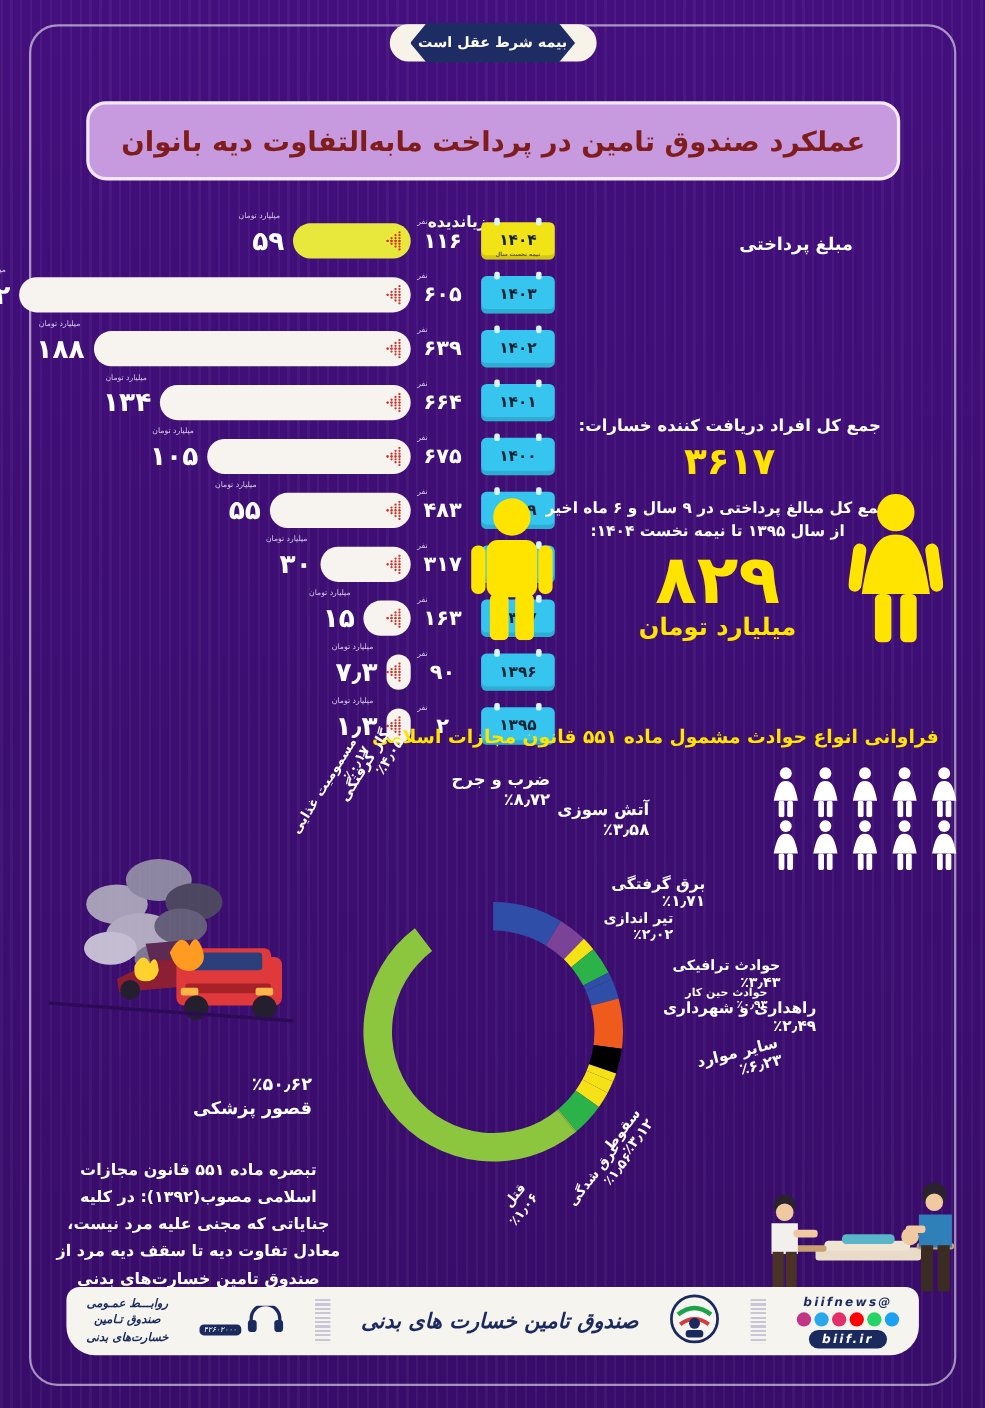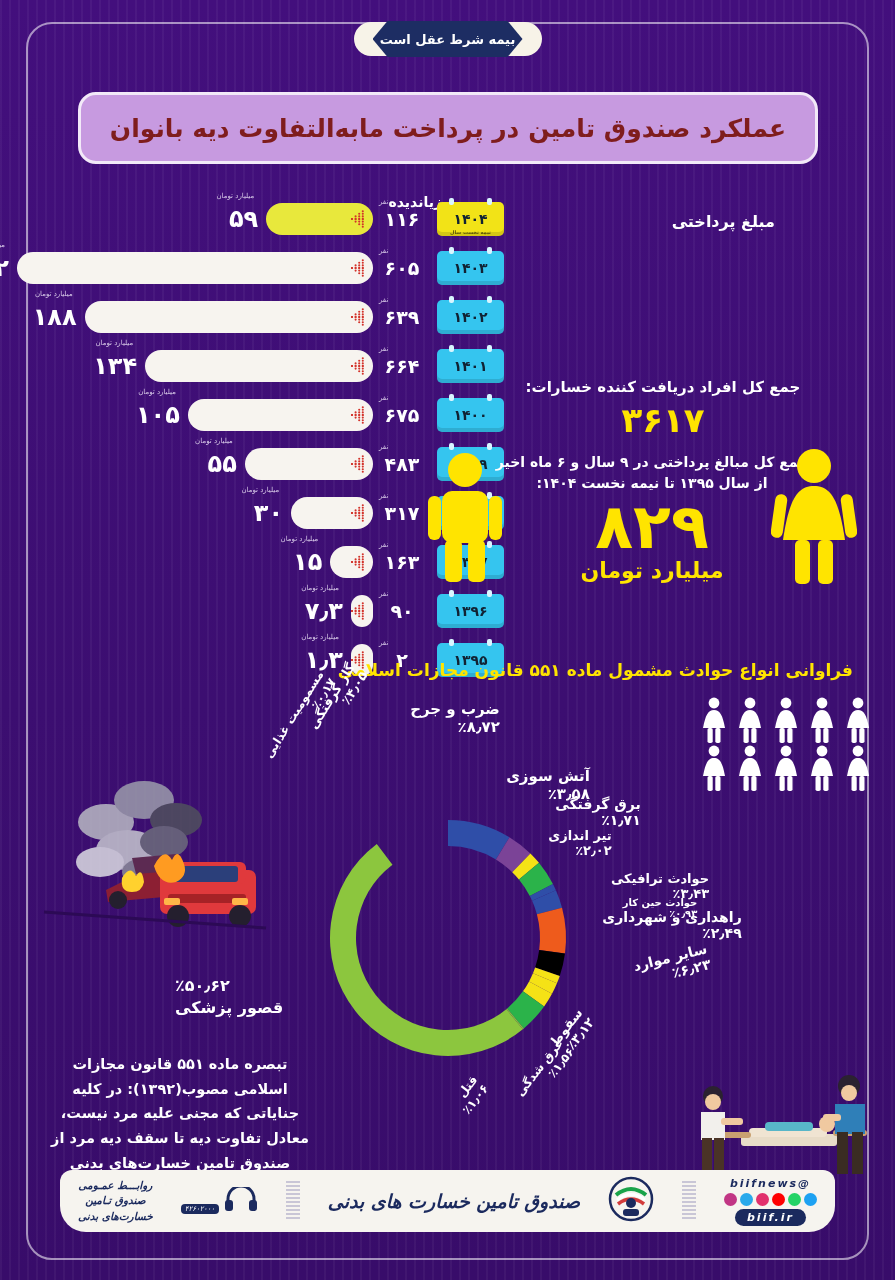--- a/index.html
+++ b/index.html
@@ -131,21 +131,21 @@
   .donut-title {
     position: absolute; right: 42px; top: 660px;
     font-size: 17px; font-weight: bold; color: #ffe400;
   }
   #donut { position: absolute; left: 303px; top: 793px; }
   .dlabel { position: absolute; font-weight: bold; white-space: nowrap; }
   .dlabel .p { display: block; }
 
   
   .medical-lab {
-    position: absolute; left: 175px; top: 975px; text-align: left;
+    position: absolute; left: 175px; top: 975px; text-align: right;
     font-size: 16px; font-weight: bold; line-height: 1.35;
   }
   .legal {
     position: absolute; left: 45px; top: 1052px; width: 270px;
     font-size: 14.5px; font-weight: bold; line-height: 1.7; text-align: center;
   }
 
   
   .footer {
     position: absolute; left: 60px; right: 60px; bottom: 48px; height: 62px;
@@ -633,21 +633,21 @@
     </svg>
   <div id="donut-labels">
       <div class="dlabel" style="left: 455px; top: 718px; font-size: 15px; transform: translate(-50%, -50%) rotate(0deg);">
         <span class="p">ضرب و جرح</span>
         <span class="p">٪۸٫۷۲</span>
       </div>
       <div class="dlabel" style="left: 338px; top: 700px; font-size: 13px; transform: translate(-50%, -50%) rotate(-58deg);">
         <span class="p">گاز گرفتگی</span>
         <span class="p">٪۴٫۰۵</span>
       </div>
-      <div class="dlabel" style="left: 548px; top: 745px; font-size: 15px; transform: translate(-50%, -50%) rotate(0deg); margin-top: 40px;">
+      <div class="dlabel" style="left: 548px; top: 745px; font-size: 15px; transform: translate(-50%, -50%) rotate(0deg);">
         <span class="p">آتش سوزی</span>
         <span class="p">٪۳٫۵۸</span>
       </div>
       <div class="dlabel" style="left: 660px; top: 886px; font-size: 13px; transform: translate(-50%, -50%) rotate(0deg);">
         <span class="p">حوادث ترافیکی</span>
         <span class="p">٪۳٫۴۳</span>
       </div>
       <div class="dlabel" style="left: 572px; top: 1032px; font-size: 13px; transform: translate(-50%, -50%) rotate(-52deg);">
         <span class="p">سقوط</span>
         <span class="p">٪۳٫۱۲</span>

